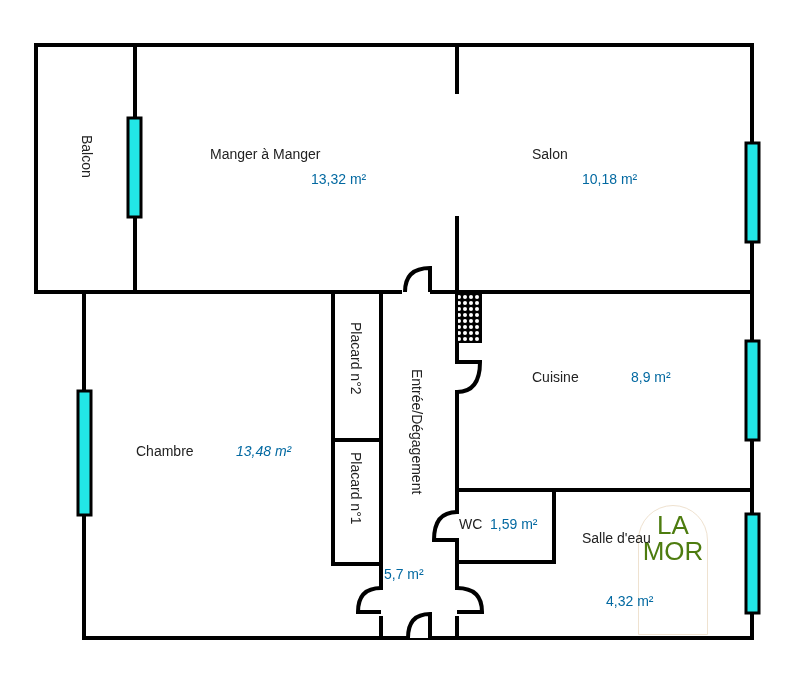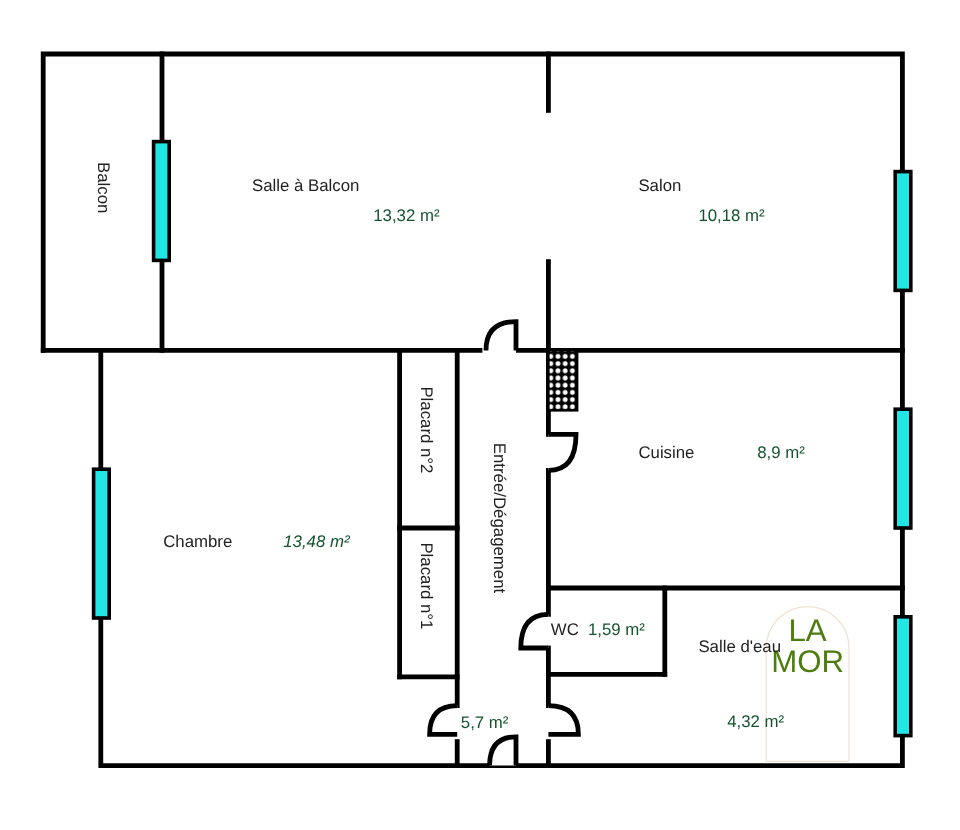--- a/index.html
+++ b/index.html
@@ -2,21 +2,21 @@
 <html><head>
 <meta charset="utf-8">
 <style>
   html,body{margin:0;padding:0;background:#ffffff;}
   body{width:800px;height:692px;position:relative;overflow:hidden;font-family:"Liberation Sans",sans-serif;}
   svg{position:absolute;left:0;top:0;}
   .wall{stroke:#000;stroke-width:4;fill:none;stroke-linecap:square;}
   .door{stroke:#000;stroke-width:4;fill:#fff;}
   .win{fill:#22e6e6;stroke:#000;stroke-width:3;}
   .lbl{position:absolute;font-size:14px;color:#222;white-space:nowrap;}
-  .area{position:absolute;font-size:14px;color:#14532d;white-space:nowrap;}
+  .area{position:absolute;font-size:14px;color:#0369a1;white-space:nowrap;}
   .vert{position:absolute;font-size:14px;color:#222;white-space:nowrap;transform-origin:0 0;transform:rotate(90deg);}
   .wm{position:absolute;left:638px;top:505px;width:70px;height:130px;border:1px solid #efe2d0;border-radius:35px 35px 0 0;color:#4d7c0f;font-size:26px;line-height:26px;text-align:center;padding-top:6px;box-sizing:border-box;font-family:Liberation Sans, sans-serif;}
 </style>
 </head>
 <body>
 
 <svg width="800" height="692" viewBox="0 0 800 692">
 
   <g>
     <polyline class="wall" points="36,292 36,45 752,45 752,638 84,638 84,292"></polyline>
@@ -71,35 +71,35 @@
     <rect class="win" x="746" y="341" width="13" height="99"></rect>
     <rect class="win" x="78" y="391" width="13" height="124"></rect>
     <rect class="win" x="746" y="514" width="13" height="99"></rect>
   </g>
 </svg>
 
 <div class="wm">LA MOR</div>
 
 <span class="vert" style="left:95px;top:135px;">Balcon</span>
 
-<span class="lbl" style="left:210px;top:146px;">Salle à Balcon</span>
+<span class="lbl" style="left:210px;top:146px;">Manger à Manger</span>
 <span class="area" style="left:311px;top:171px;">13,32  m²</span>
 
 <span class="lbl" style="left:532px;top:146px;">Salon</span>
 <span class="area" style="left:582px;top:171px;">10,18  m²</span>
 
 <span class="lbl" style="left:532px;top:369px;">Cuisine</span>
 <span class="area" style="left:631px;top:369px;">8,9  m²</span>
 
 <span class="lbl" style="left:136px;top:443px;">Chambre</span>
 <span class="area" style="left:236px;top:443px;font-style:italic;">13,48  m²</span>
 
 <span class="vert" style="left:364px;top:322px;">Placard n°2</span>
 <span class="vert" style="left:364px;top:452px;">Placard n°1</span>
 
 <span class="vert" style="left:425px;top:369px;">Entrée/Dégagement</span>
-<span class="area" style="left:384px;top:566px;margin-top:28px;">5,7  m²</span>
+<span class="area" style="left:384px;top:566px;">5,7  m²</span>
 
 <span class="lbl" style="left:459px;top:516px;">WC</span>
 <span class="area" style="left:490px;top:516px;">1,59  m²</span>
 
 <span class="lbl" style="left:582px;top:530px;">Salle d'eau</span>
 <span class="area" style="left:606px;top:593px;">4,32  m²</span>
 
 </body></html>

